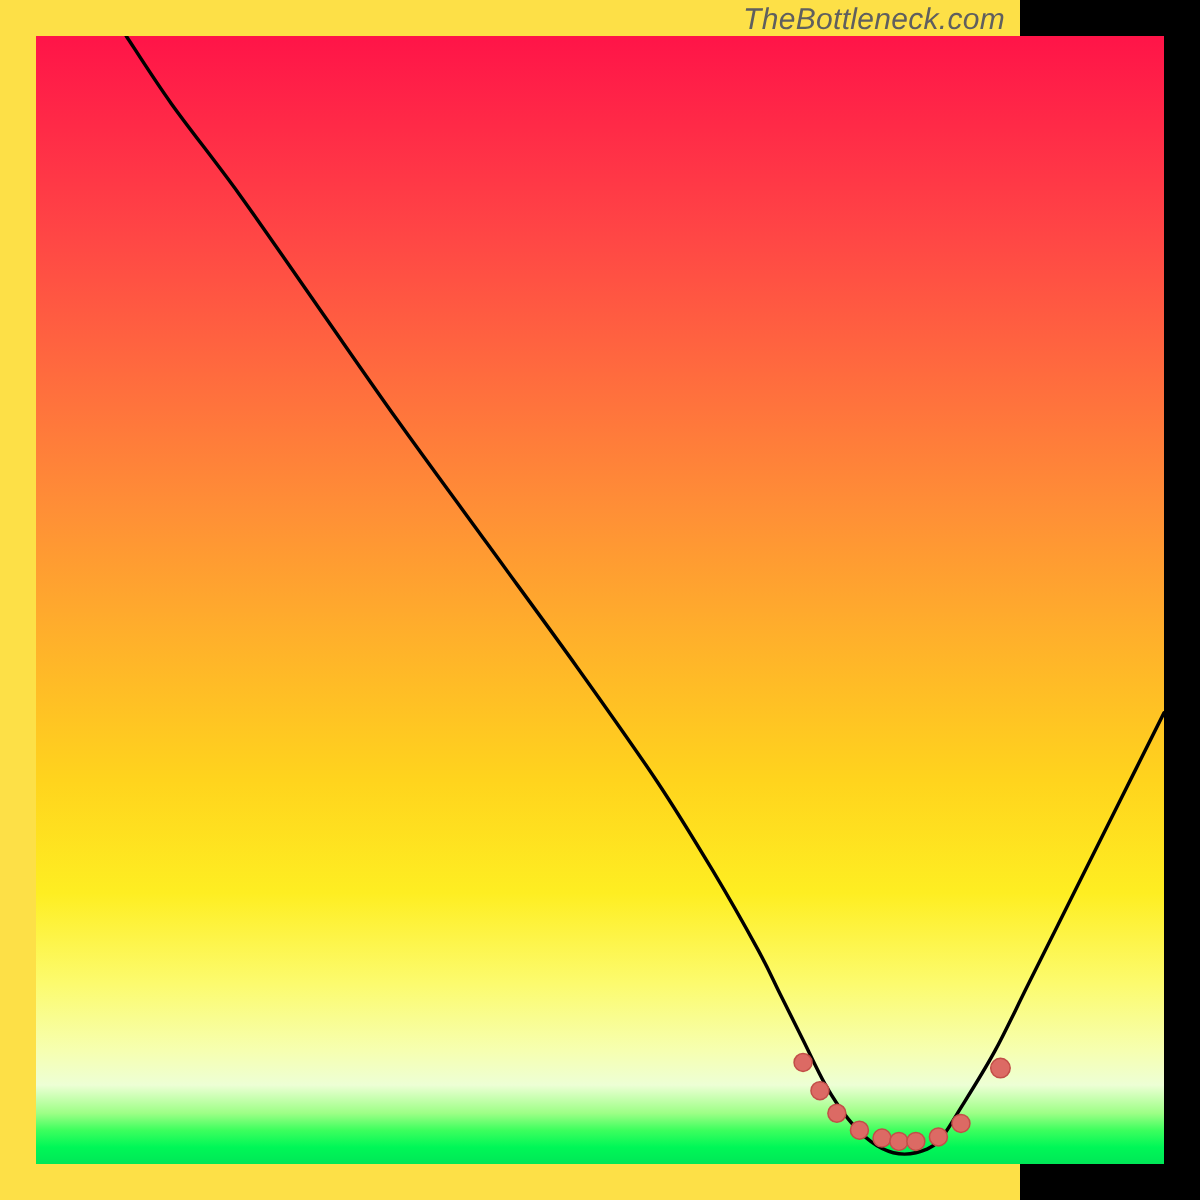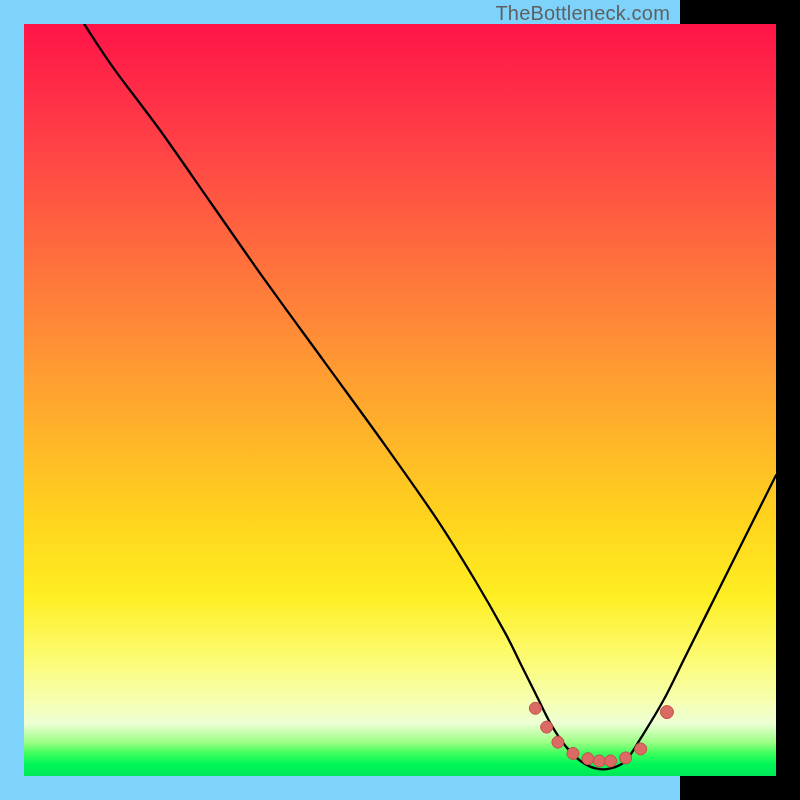--- a/index.html
+++ b/index.html
@@ -8,21 +8,22 @@
     width: 800px;
     height: 800px;
     background: #000;
     overflow: hidden;
     font-family: Arial, Helvetica, sans-serif;
   }
   .frame {
     position: relative;
     width: 680px;
     height: 800px;
-    background: #7dd3fc;
+    background: #fde047;
+    font-style: italic;
   }
   .plot-area {
     position: absolute;
     left: 24px;
     top: 24px;
     width: 752px;
     height: 752px;
     overflow: hidden;
   }
   .gradient-bg {

